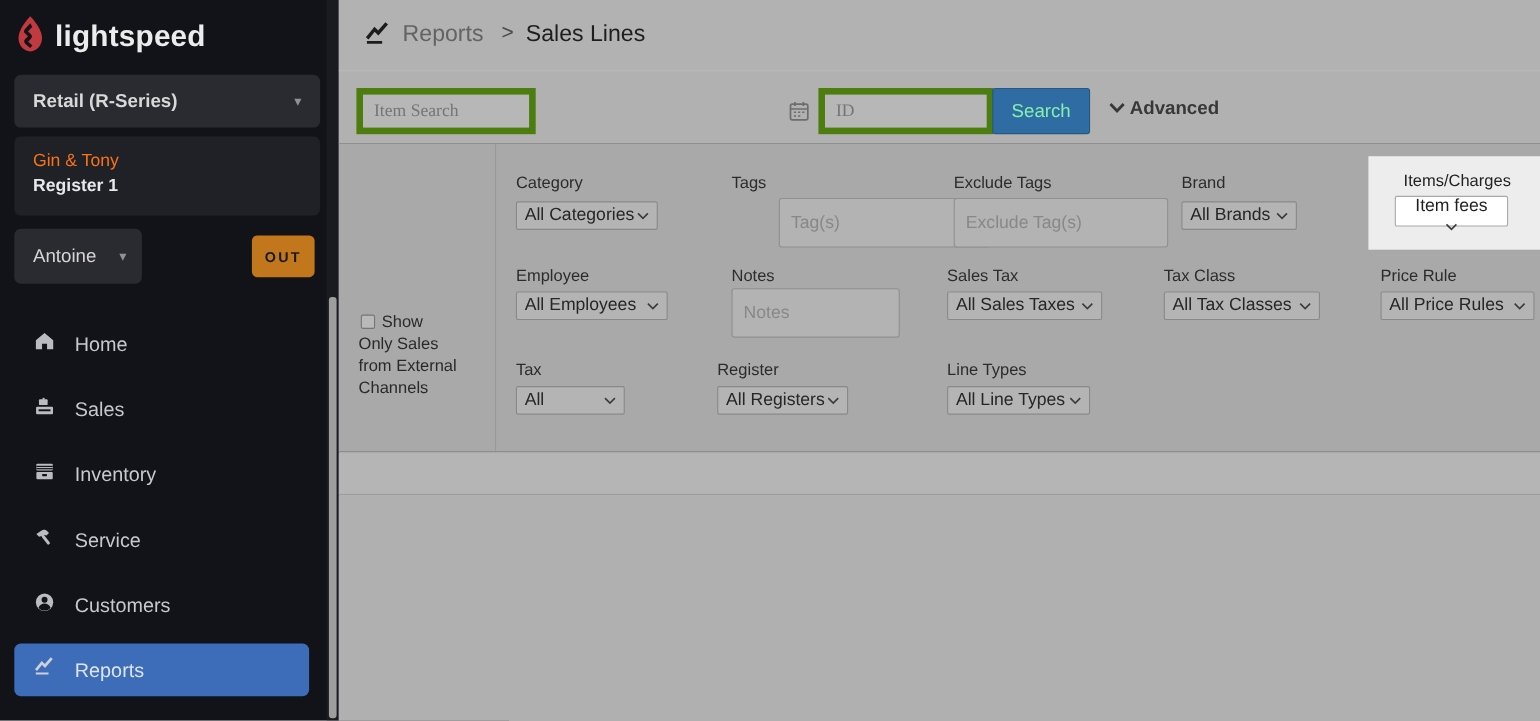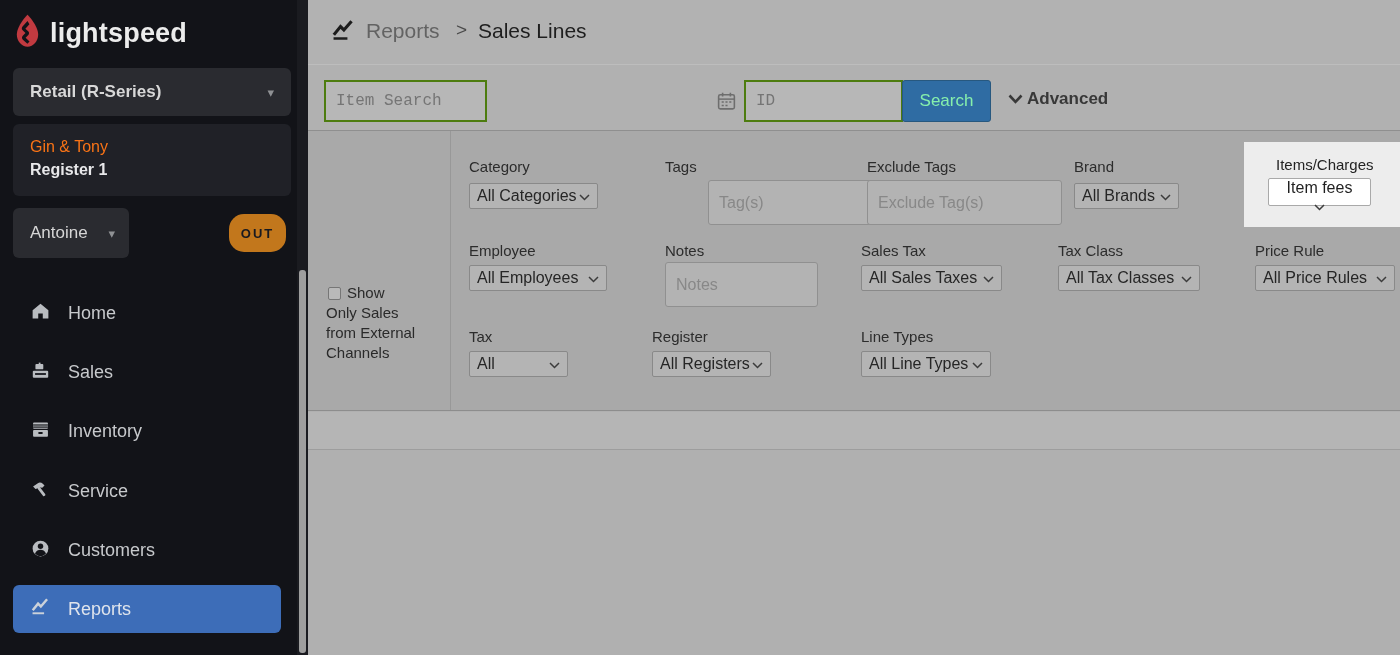--- a/index.html
+++ b/index.html
@@ -16,21 +16,21 @@
   .ws-select .txt{color:#d8d8d8;font-size:17px;font-weight:600;flex:1;}
   .tri{color:#8f9194;font-size:13px;}
   .reg-box{position:absolute;left:13px;top:124px;width:278px;height:72px;background:#202127;
     border-radius:6px;padding:12px 17px;box-sizing:border-box;}
   .reg-shop{color:#f97316;font-size:16px;line-height:22px;}
   .reg-name{color:#e8e8ea;font-size:16px;font-weight:700;line-height:24px;}
   .user-box{position:absolute;left:13px;top:208px;width:116px;height:50px;background:#2a2b30;
     border-radius:6px;display:flex;align-items:center;padding:0 14px 0 17px;box-sizing:border-box;cursor:pointer;}
   .user-box .txt{color:#d6d6d6;font-size:17px;flex:1;}
   .out-btn{position:absolute;left:229px;top:214px;width:57px;height:38px;background:#c2771c;
-    border:none;border-radius:15px;color:#181920;font-size:13px;font-weight:700;letter-spacing:2px;cursor:pointer;
+    border:none;border-radius:5px;color:#181920;font-size:13px;font-weight:700;letter-spacing:2px;cursor:pointer;
     font-family:inherit;}
   .nav-item{position:absolute;left:13px;width:268px;height:48px;border-radius:6px;
     display:flex;align-items:center;gap:17px;padding-left:17px;box-sizing:border-box;cursor:pointer;}
   .nav-item .lbl{color:#c7c9cc;font-size:18px;}
   .nav-item.active{background:#3d6db8;}
   .nav-item.active .lbl{color:#dfe4ec;}
   .sb-track{position:absolute;left:297px;top:0;width:11px;height:655px;background:#1a1b20;}
   .sb-thumb{position:absolute;left:299px;top:270px;width:7px;height:383px;background:#9e9e9e;border-radius:3px;cursor:pointer;}
   
   .main{position:absolute;left:308px;top:0;width:1092px;height:655px;background:#b0b0b0;}
@@ -39,22 +39,22 @@
   .filter-panel{position:absolute;left:0;top:131px;width:100%;height:280px;background:#a9a9a9;border-bottom:1px solid #8d8d8d;box-sizing:border-box;}
   .v-div{position:absolute;left:142px;top:0;width:1px;height:279px;background:#989898;}
   .sub-band{position:absolute;left:0;top:412px;width:100%;height:38px;background:#b5b5b5;border-bottom:1px solid #9d9d9d;box-sizing:border-box;}
   .content-area{position:absolute;left:0;top:451px;width:100%;height:204px;background:#b0b0b0;}
   
   .crumb-icon{position:absolute;left:23px;top:18px;}
   .crumb-sec{position:absolute;left:58px;top:19px;font-size:21px;color:#636363;cursor:pointer;}
   .crumb-sep{position:absolute;left:148px;top:19px;font-size:19px;color:#4a4a4a;}
   .crumb-cur{position:absolute;left:170px;top:19px;font-size:21px;color:#1e1e1e;}
   
-  .si{position:absolute;top:80px;height:42px;box-sizing:border-box;border:2px solid #4d7c0f;
-    background:#b7b7b7;font-family:Liberation Mono, monospace;font-size:16px;color:#333;padding:0 10px;outline:none;}
+  .si{position:absolute;top:80px;height:42px;box-sizing:border-box;border:6px solid #4d7c0f;
+    background:#b7b7b7;font-family:Liberation Serif, serif;font-size:16px;color:#333;padding:0 10px;outline:none;}
   .si::placeholder{color:#757575;opacity:1;}
   .si.item{left:16px;width:163px;}
   .si.date{left:178px;width:259px;padding-right:32px;font-size:16.5px;color:#2f2f2f;}
   .si.idf{left:436px;width:159px;}
   .cal-ico{position:absolute;left:408px;top:90px;cursor:pointer;}
   .search-btn{position:absolute;left:594px;top:80px;width:89px;height:42px;background:#2f6ca3;
     border:1px solid #27587f;border-radius:3px;color:#86efac;font-size:17px;font-family:inherit;cursor:pointer;}
   .adv{position:absolute;left:700px;top:89px;display:flex;align-items:center;gap:4px;cursor:pointer;}
   .adv .txt{color:#383838;font-size:17px;font-weight:600;}
   

